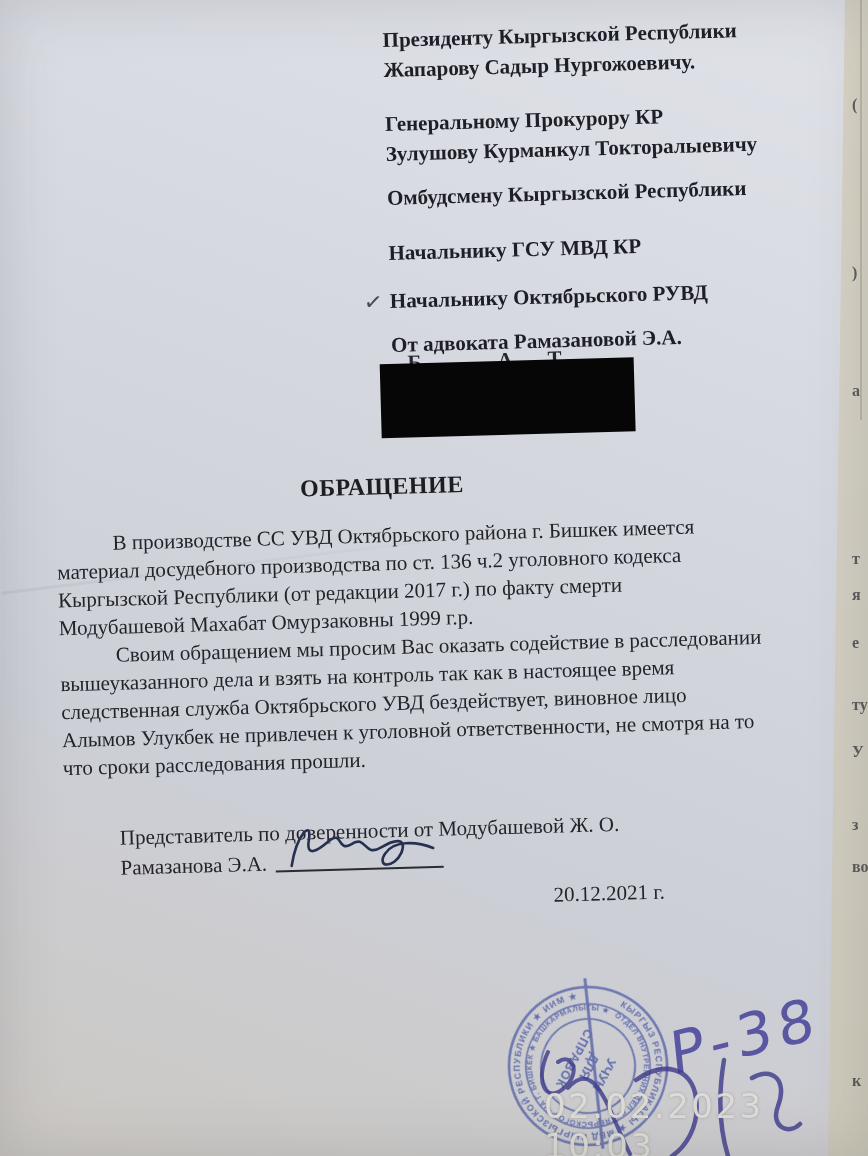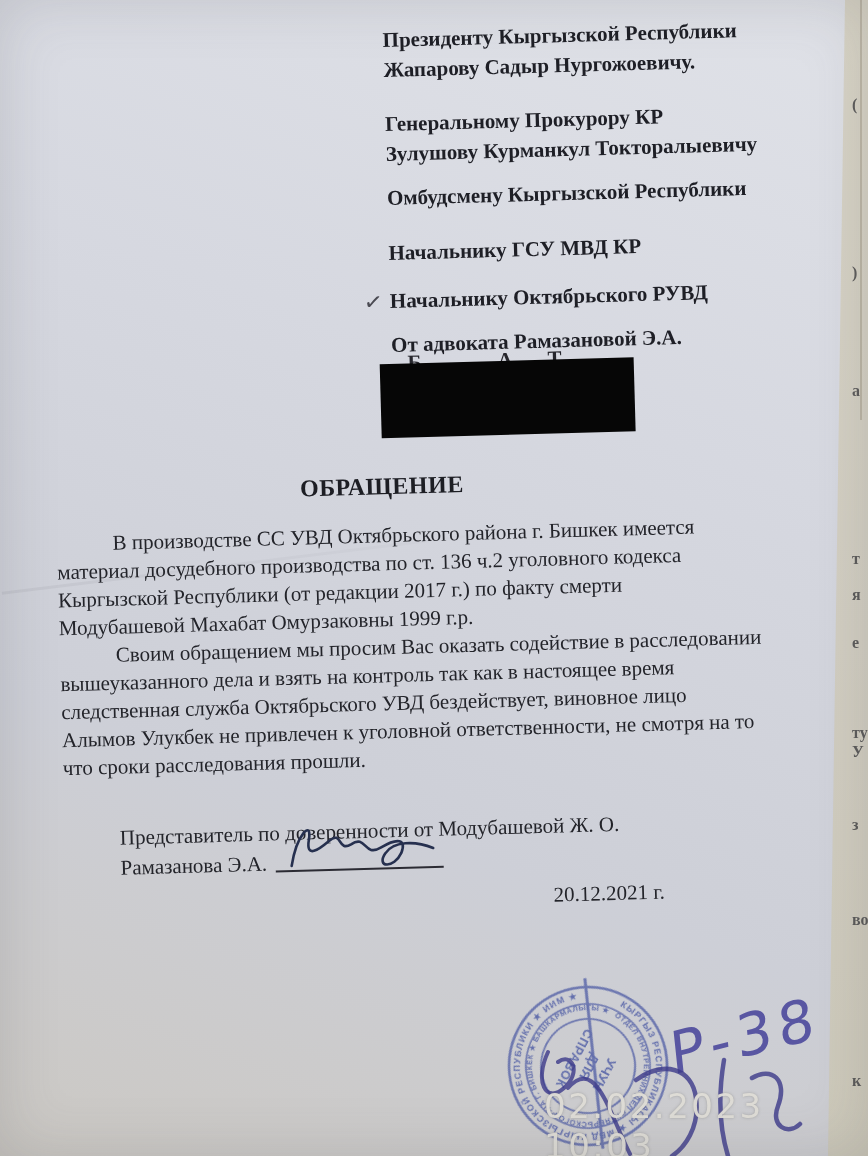--- a/index.html
+++ b/index.html
@@ -56,24 +56,24 @@
 <div class="photo">
 
   <div class="underpage"></div>
   <div class="underpage-line"></div>
   <span class="edge-frag" style="top:96px">(</span>
   <span class="edge-frag" style="top:264px">)</span>
   <span class="edge-frag" style="top:382px">а</span>
   <span class="edge-frag" style="top:550px">т</span>
   <span class="edge-frag" style="top:586px">я</span>
   <span class="edge-frag" style="top:634px">е</span>
-  <span class="edge-frag" style="top:724px">ту</span>
+  <span class="edge-frag" style="top:696px">ту</span>
   <span class="edge-frag" style="top:743px">У</span>
   <span class="edge-frag" style="top:816px">з</span>
-  <span class="edge-frag" style="top:911px">во</span>
+  <span class="edge-frag" style="top:858px">во</span>
   <span class="edge-frag" style="top:1072px">к</span>
 
   <div class="page"></div>
   <div class="crease"></div>
 
   <div class="content">
 
     <div class="addr" style="top:24px">Президенту Кыргызской Республики
 Жапарову Садыр Нургожоевичу.</div>
     <div class="addr" style="top:108px">Генеральному Прокурору КР

